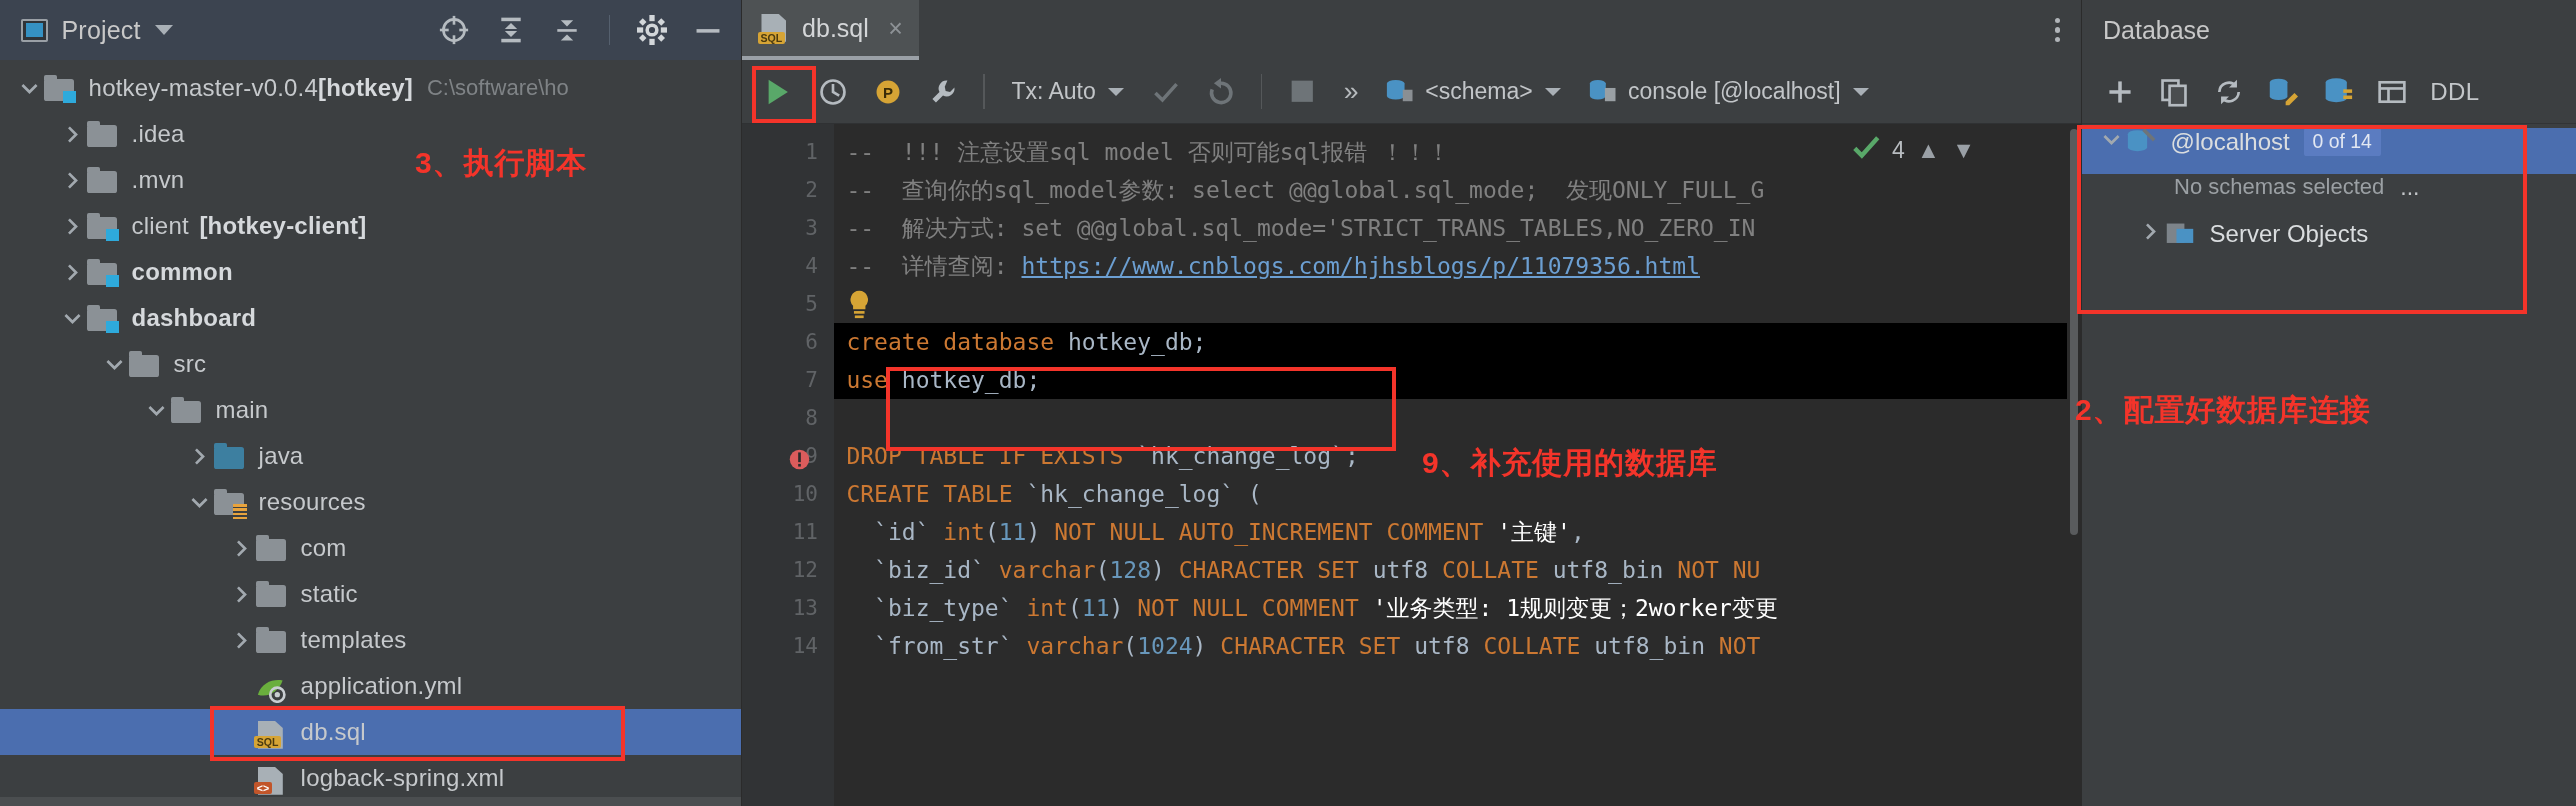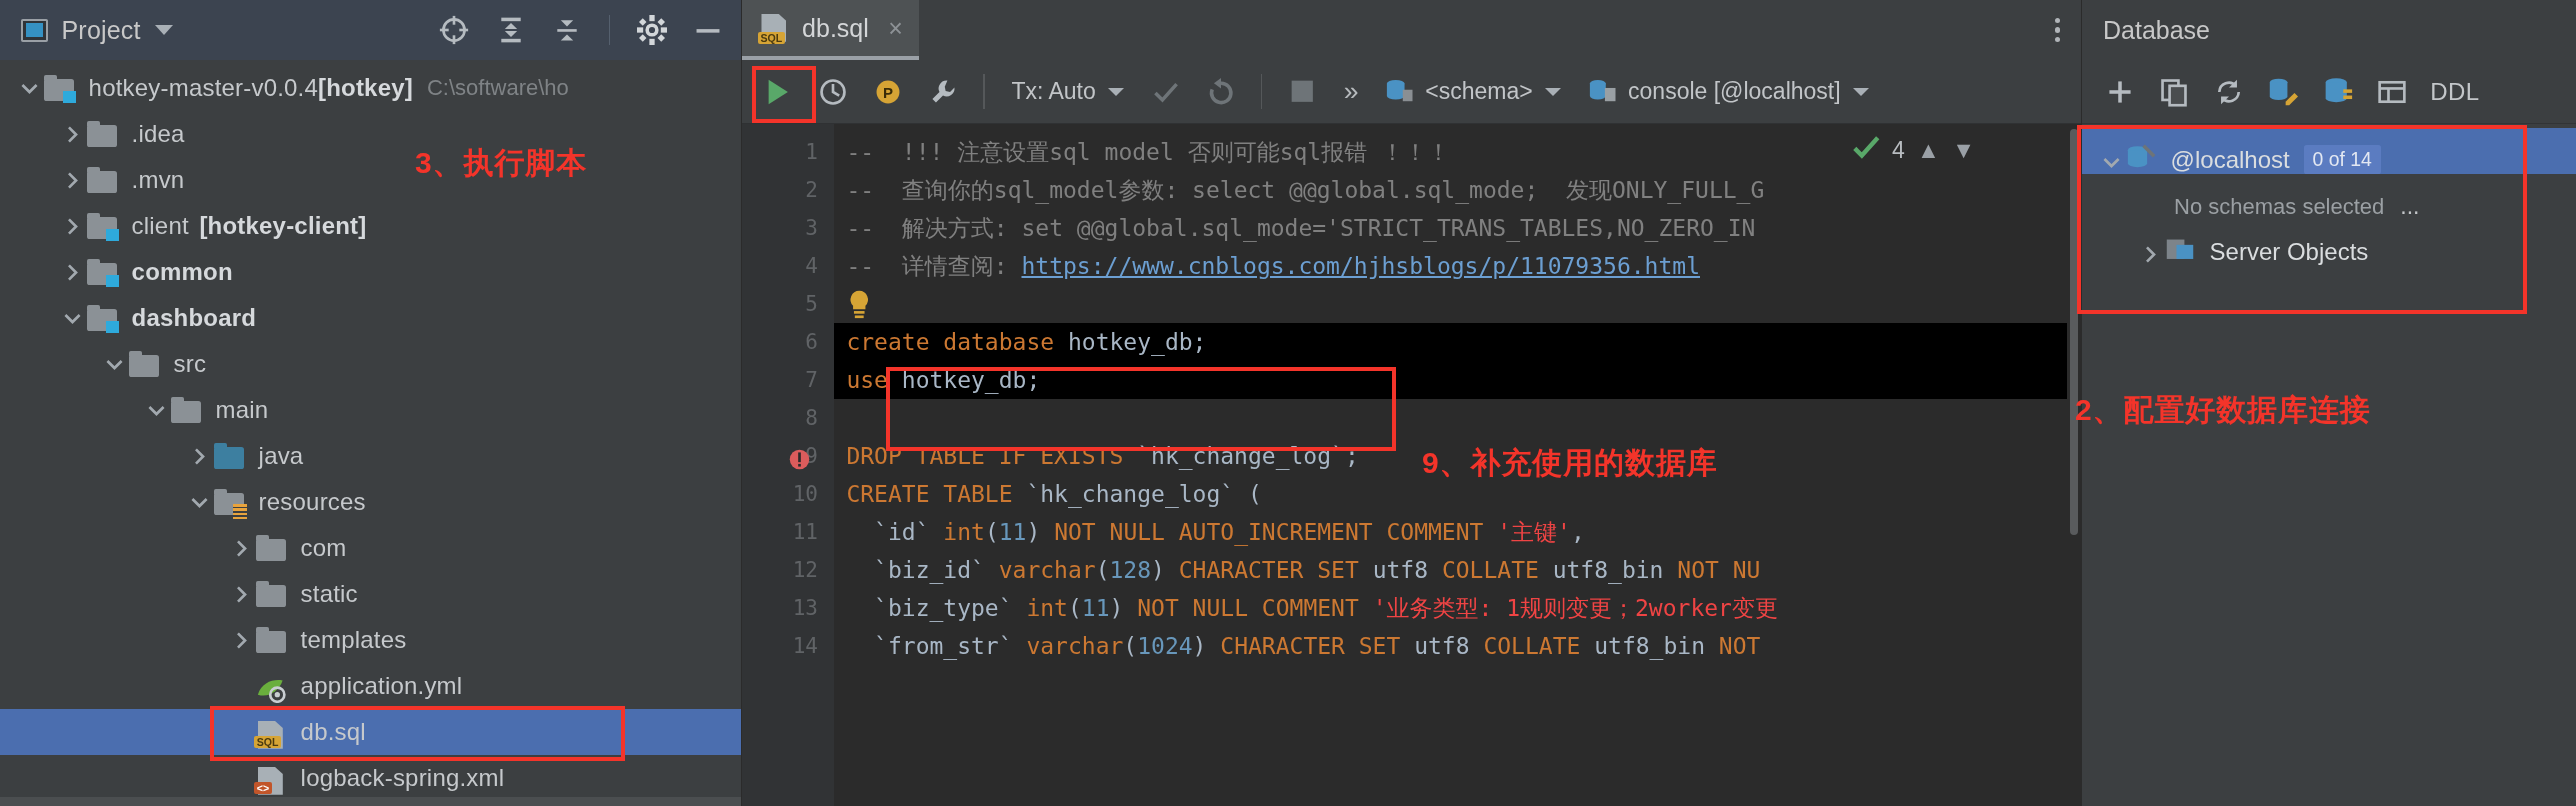--- a/index.html
+++ b/index.html
@@ -245,21 +245,21 @@
   .cline {
     height: 38px; line-height: 38px;
     padding-left: 12.4px;
     white-space: pre;
     position: relative;
   }
   .cline.hl { background: #000000; }
   .cm  { color: #808080; }          
   .kw  { color: #cc7832; }          
   .id  { color: #a9b7c6; }
-  .str { color: #ef4444; }
+  .str { color: #ffffff; }
   .num { color: #6897bb; }
   .lnk { color: #6c9fd2; text-decoration: underline; }
 
   .bulb {
     position: absolute;
     width: 26.5px; height: 30px;
   }
   #inspect-badge {
     position: absolute; right: 106px; top: 12.4px;
     display: flex; align-items: center; gap: 12.4px;
@@ -298,21 +298,21 @@
     display: flex; align-items: center;
     gap: 3.5px; padding-left: 12.4px;
     border-bottom: 0.9px solid #323436;
   }
   .dbtb {
     width: 51px; height: 48px;
     display: flex; align-items: center; justify-content: center;
   }
   .ddl-label { font-size: 24px; color: #c3c6c9; margin-left: 8.8px; letter-spacing: 0.4px; }
   #db-tree { flex: 1 1 auto; padding-top: 3.5px; position: relative; }
-  .dbrow { height: 46px; display: flex; align-items: flex-end; white-space: nowrap; }
+  .dbrow { height: 46px; display: flex; align-items: flex-start; white-space: nowrap; }
   .dbrow.sel { background: #4b6eaf; }
   .db-chip {
     background: #5b7cc1; color: #e3e8f2;
     font-size: 19.4px; padding: 2.6px 8.8px; border-radius: 2.6px;
     margin-left: 14px;
   }
   .db-sub { font-size: 22px; color: #9ba0a4; }
   .db-name { font-size: 24px; color: #dadddf; }
   .dots { color:#c3c6c9; font-size: 23px; margin-left: 16px;}
 

